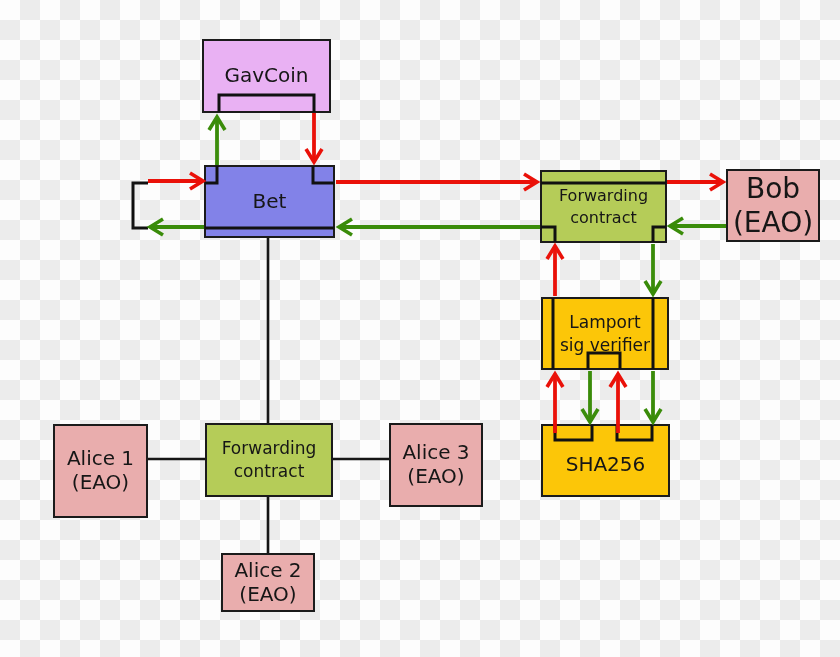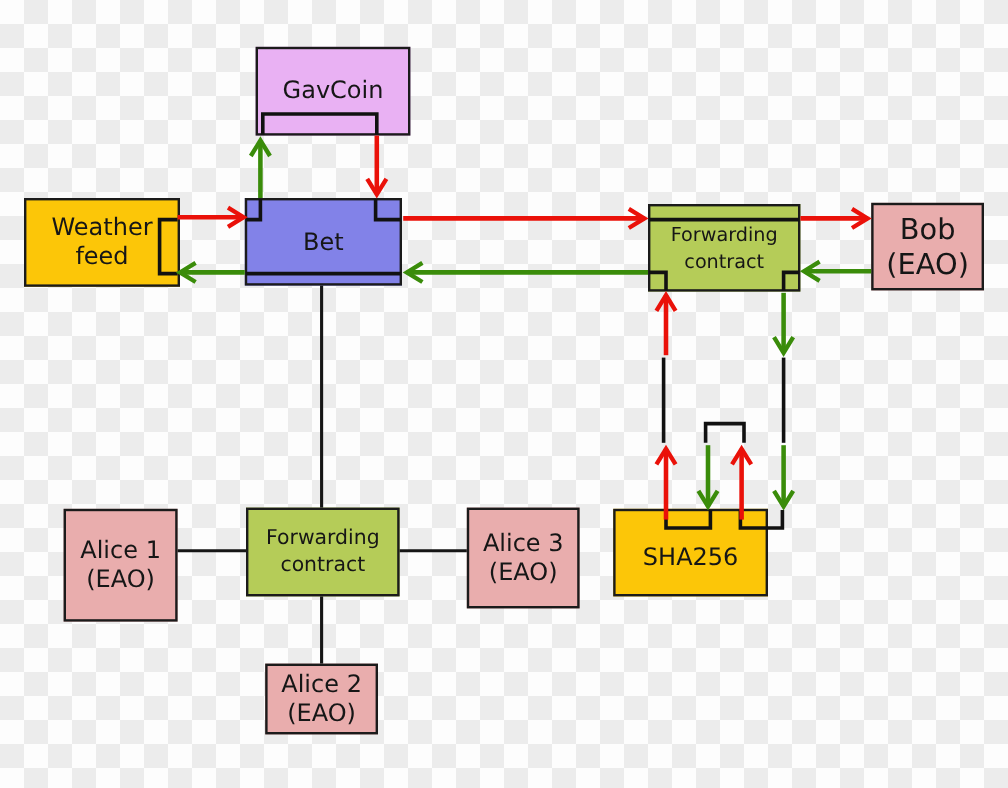--- a/index.html
+++ b/index.html
@@ -8,46 +8,46 @@
     background: conic-gradient(#ececec 0 25%, #fdfdfd 0 50%, #ececec 0 75%, #fdfdfd 0);
     background-size:40px 40px;
     font-family:"DejaVu Sans","Liberation Sans",sans-serif;
   }
   .node {
     position:absolute; box-sizing:border-box;
     border:2px solid #1b1b1b; color:#161616;
     display:flex; align-items:center; justify-content:center;
     text-align:center; white-space:pre-line; line-height:1.18;
   }
-  #gavcoin   { left:202px; top:39px;  width:129px; height:74px; background:#e9b1f3; font-size:20px;margin-left:11px; }
+  #gavcoin   { left:202px; top:39px;  width:129px; height:74px; background:#e9b1f3; font-size:20px; }
   #bet       { left:204px; top:165px; width:131px; height:73px; background:#8282e8; font-size:20px;text-align:center; }
   #weather   { left:20px;  top:165px; width:130px; height:74px; background:#fcc608; font-size:20px; }
   #fc-right  { left:540px; top:170px; width:127px; height:73px; background:#b5cc58; font-size:16px; line-height:1.35; }
-  #bob       { left:726px; top:169px; width:94px;  height:73px; background:#e9adad; font-size:24px; }
+  #bob       { left:726px; top:169px; width:94px;  height:73px; background:#e9adad; font-size:28px; }
   #lamport   { left:541px; top:297px; width:128px; height:73px; background:#fcc608; font-size:17px; line-height:1.32; }
-  #sha256    { left:511px; top:424px; width:129px; height:73px; background:#fcc608; font-size:20px; padding-top:8px; }
+  #sha256    { left:541px; top:424px; width:129px; height:73px; background:#fcc608; font-size:20px; padding-top:8px; }
   #fc-bottom { left:205px; top:423px; width:128px; height:74px; background:#b5cc58; font-size:17px; line-height:1.35; }
   #alice1    { left:53px;  top:424px; width:95px;  height:94px; background:#e9adad; font-size:20px; }
   #alice3    { left:389px; top:423px; width:94px;  height:84px; background:#e9adad; font-size:20px; }
   #alice2    { left:221px; top:553px; width:94px;  height:59px; background:#e9adad; font-size:20px; }
   svg.overlay { position:absolute; left:0; top:0; pointer-events:none; }
 </style>
 </head>
 <body>
 
 <div class="canvas">
 
   <div class="node" id="gavcoin">GavCoin</div>
   <div class="node" id="bet">Bet</div>
-  <div class="node" id="weather">Weather
-feed</div>
   <div class="node" id="fc-right">Forwarding
 contract</div>
   <div class="node" id="bob">Bob
 (EAO)</div>
+  <div class="node" id="lamport">Lamport
+sig verifier</div>
   <div class="node" id="sha256">SHA256</div>
   <div class="node" id="fc-bottom">Forwarding
 contract</div>
   <div class="node" id="alice1">Alice 1
 (EAO)</div>
   <div class="node" id="alice3">Alice 3
 (EAO)</div>
   <div class="node" id="alice2">Alice 2
 (EAO)</div>
 

